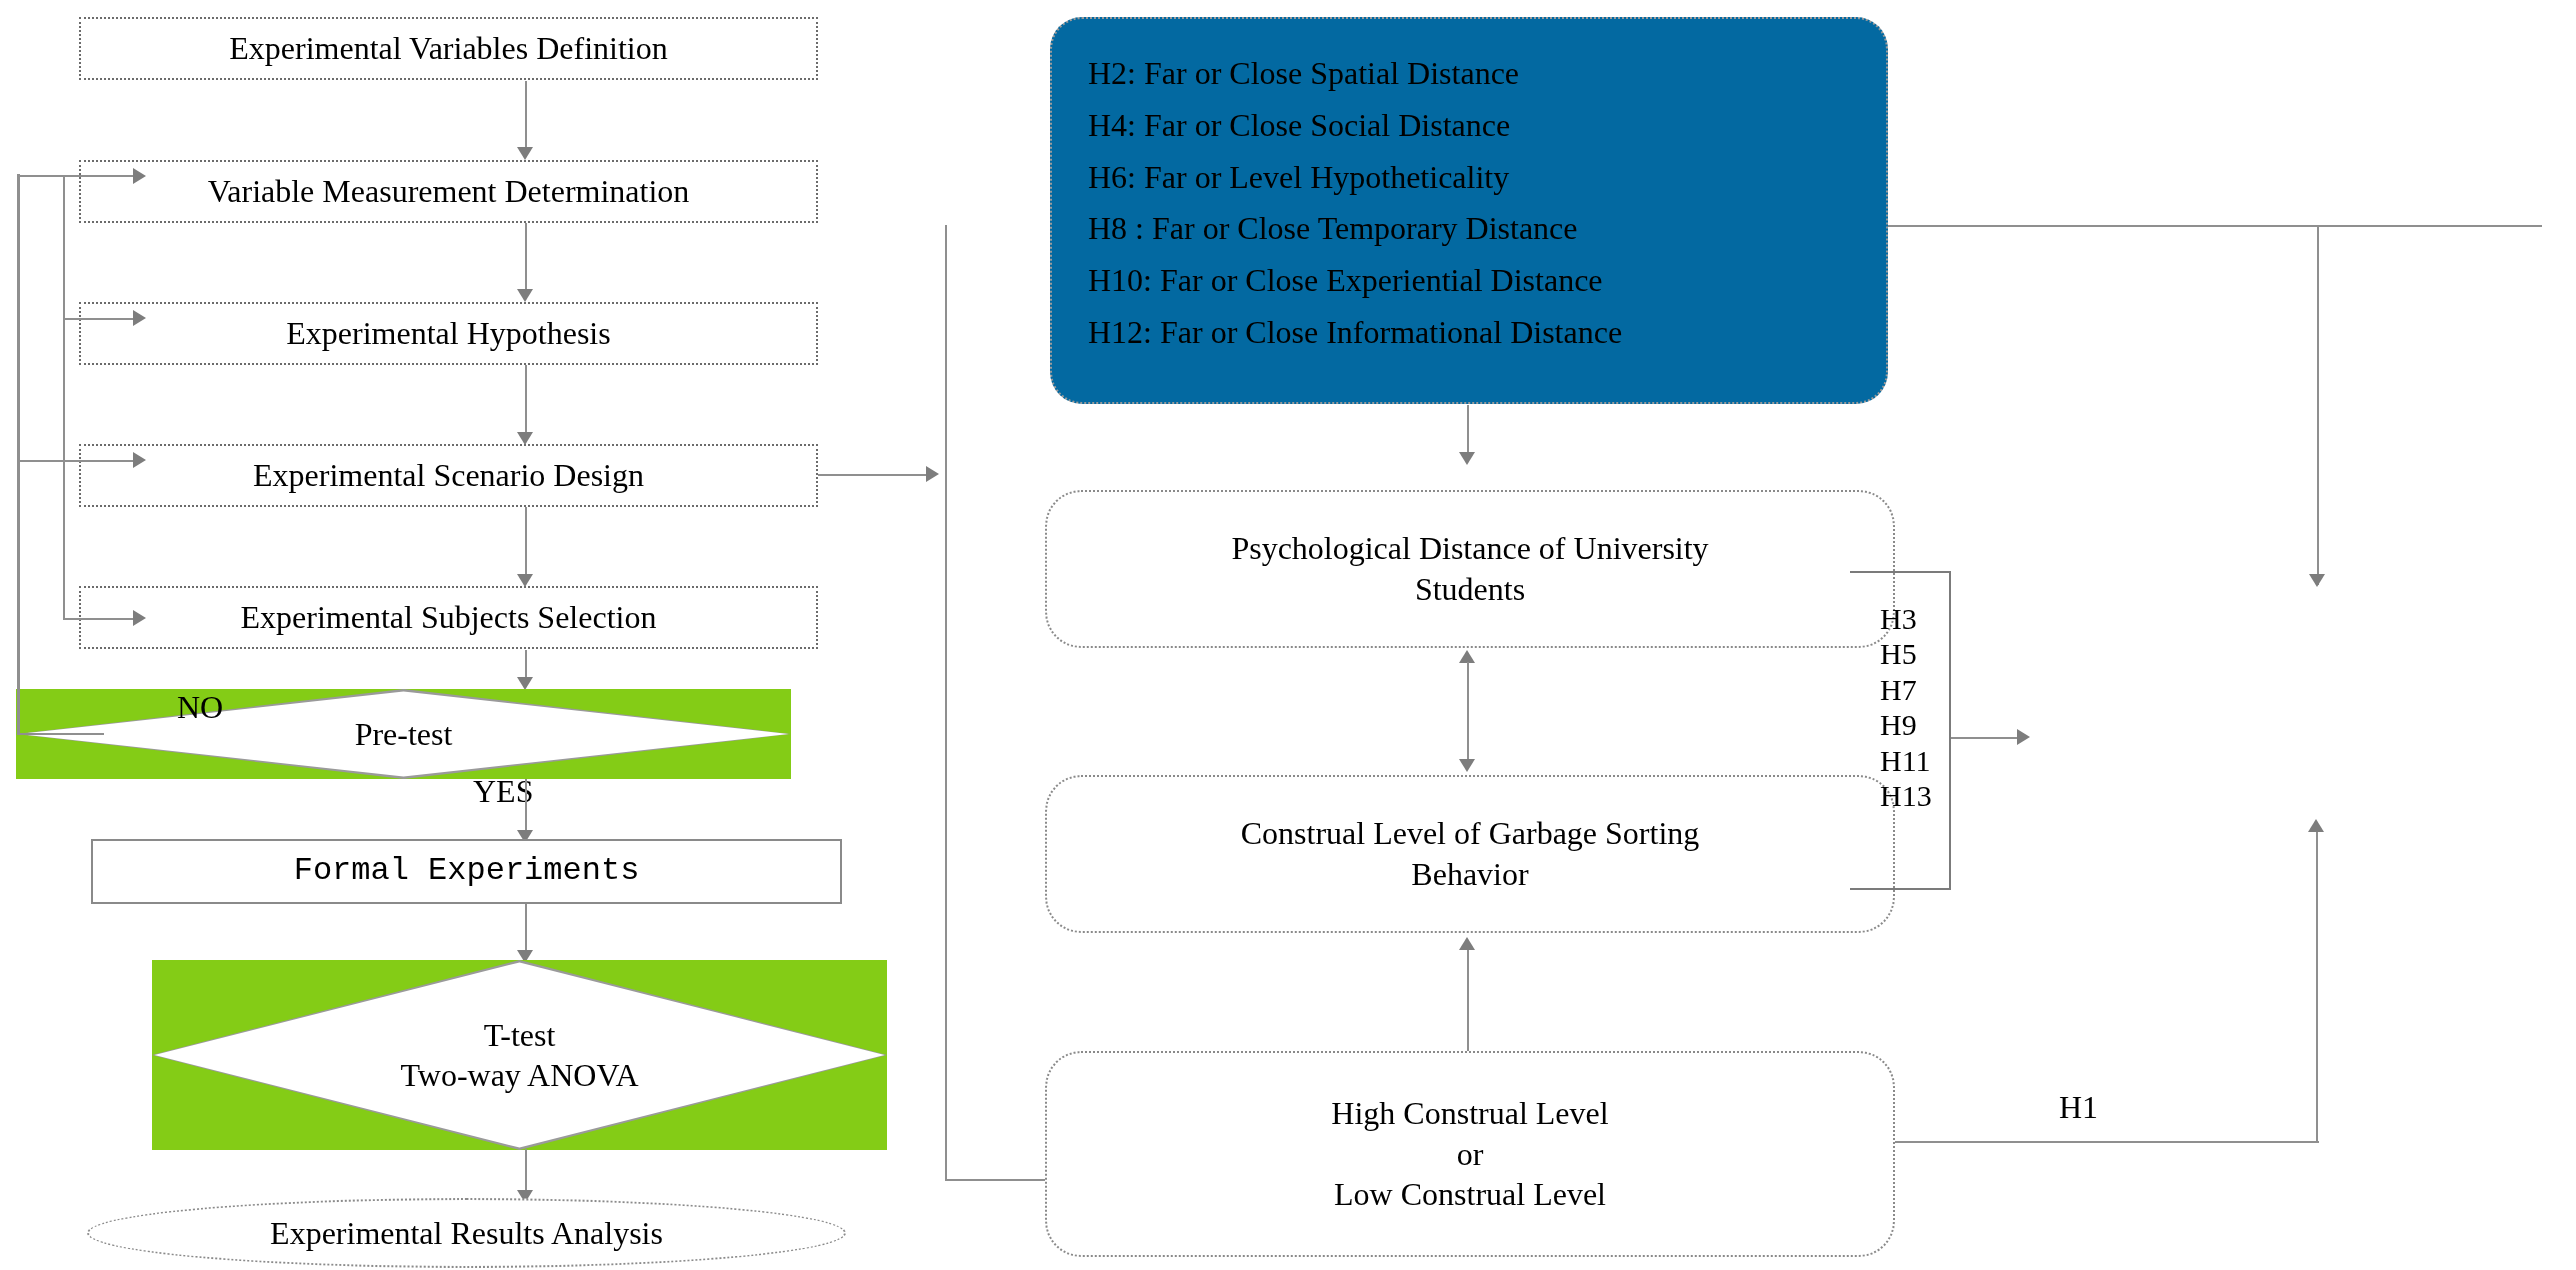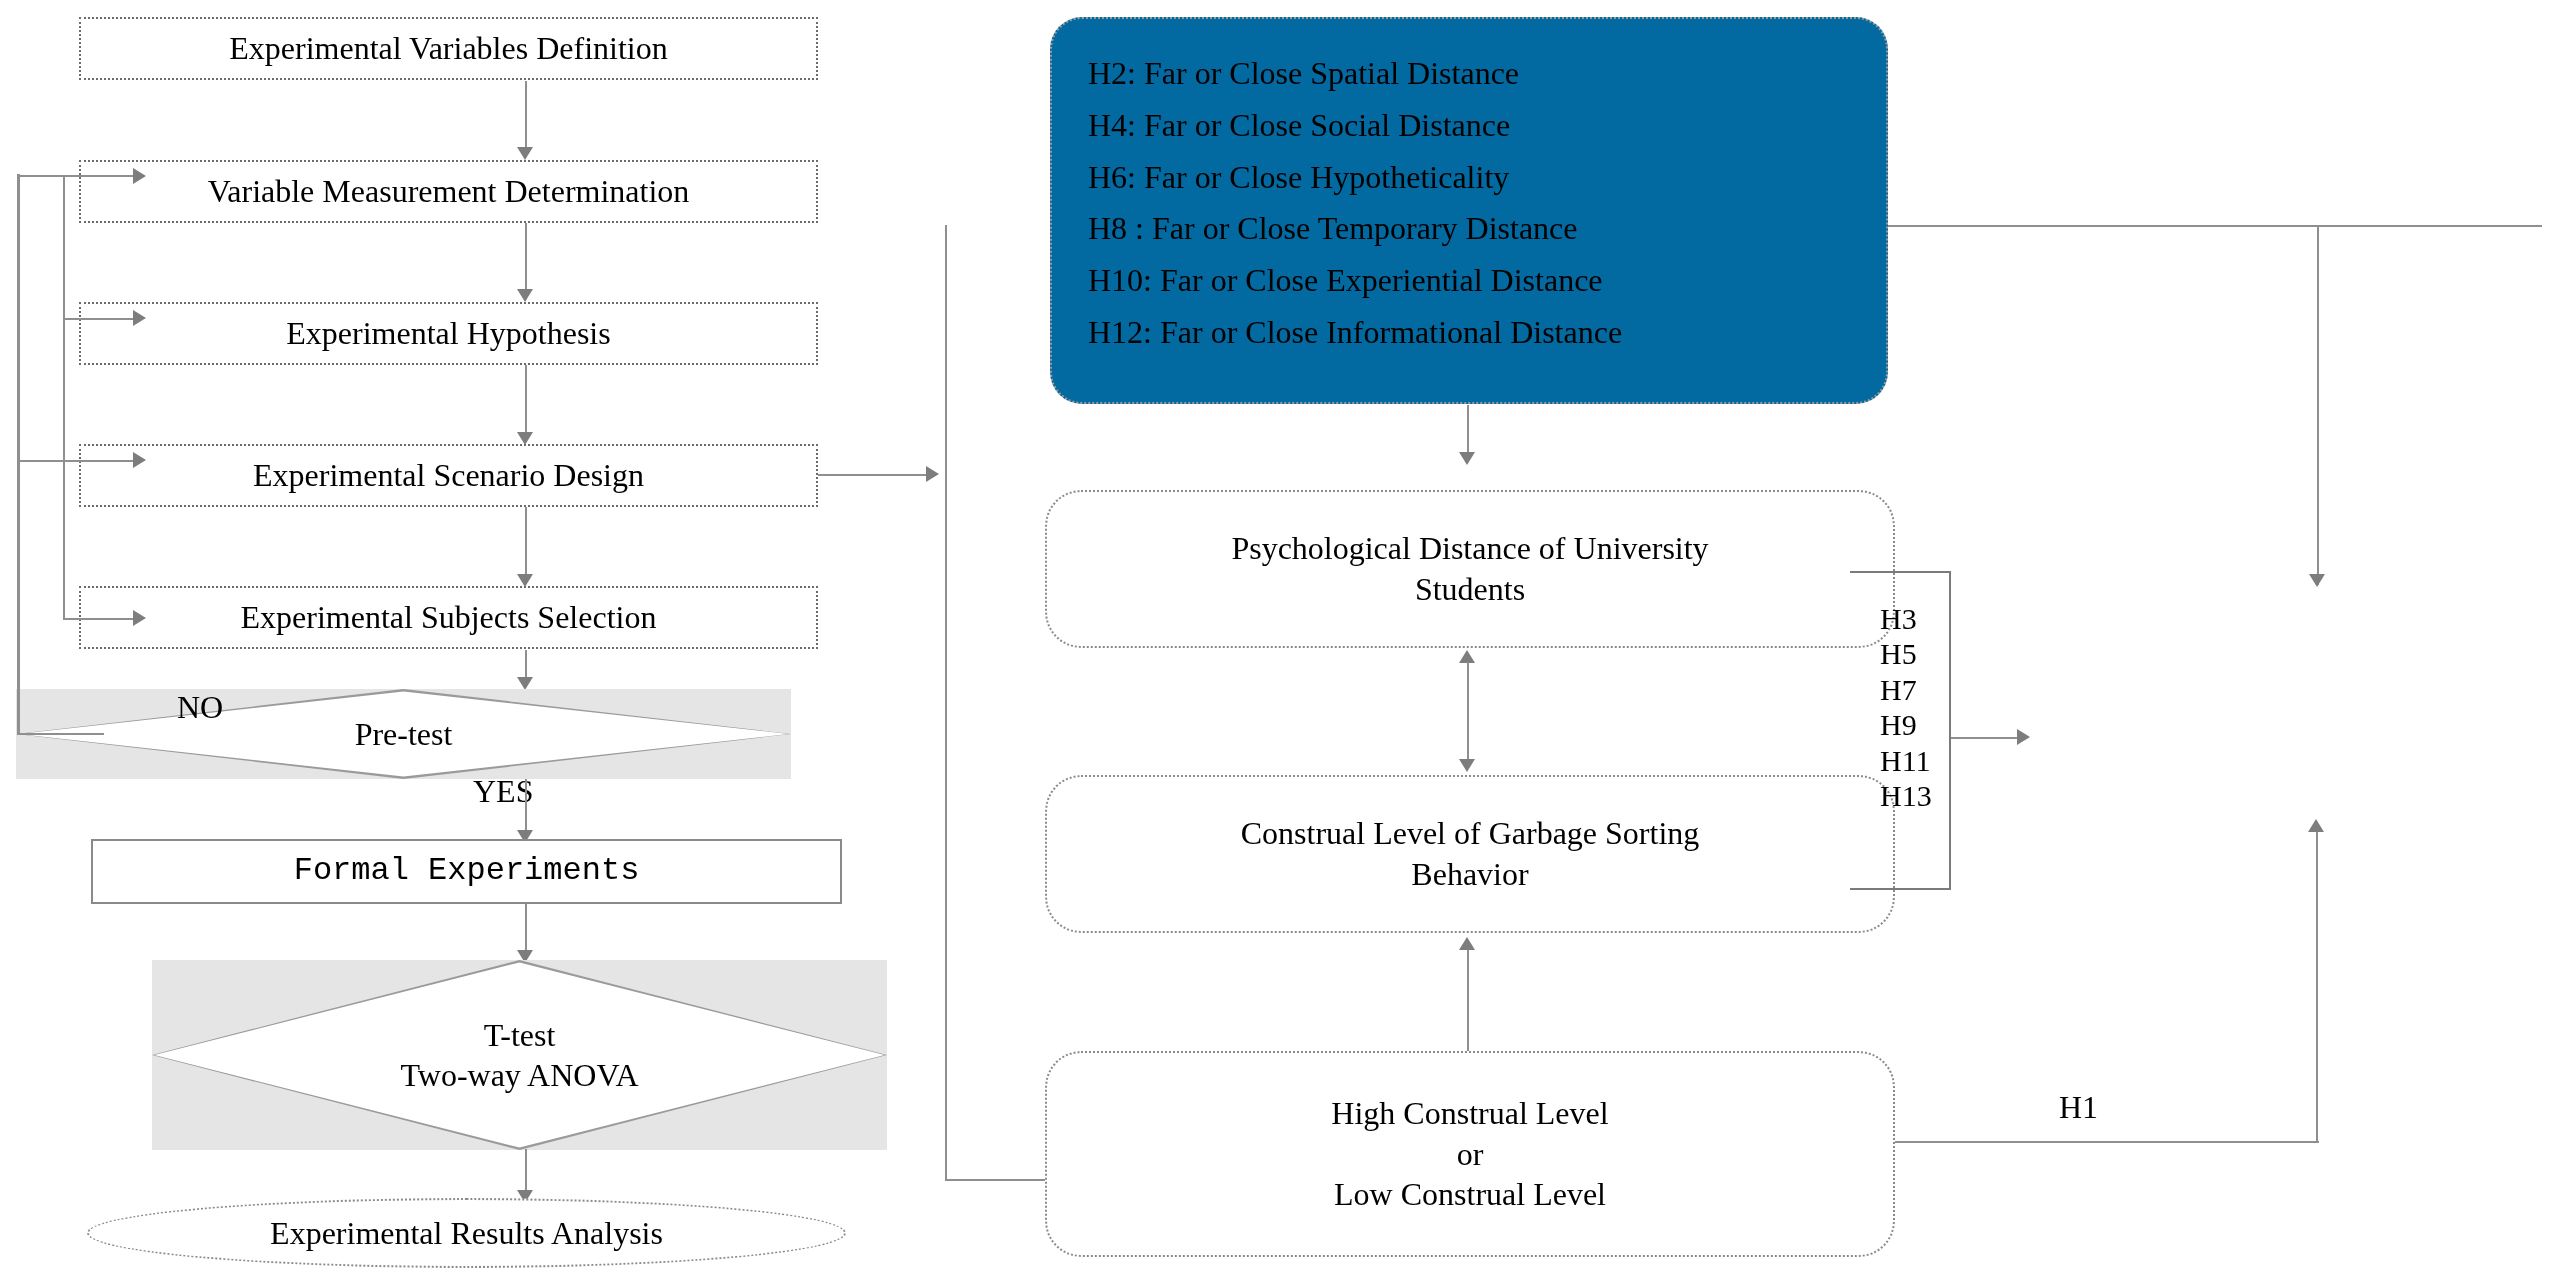--- a/index.html
+++ b/index.html
@@ -11,21 +11,21 @@
   .node{position:absolute;box-sizing:border-box;display:flex;align-items:center;
         justify-content:center;text-align:center;background:#fff;}
   .node .lbl{display:block;line-height:1.28;white-space:pre-line;}
 
   .box-dotted{border:2.4px dotted #6b6b6b;}
   .box-solid{border:2.4px solid #8a8a8a;}
   .box-rounded-lg{border:2.4px dotted #8a8a8a;border-radius:36px;}
   .oval{border:2.4px dotted #8a8a8a;border-radius:50%/50%;}
 
   
-  .diamond{position:absolute;background:#e5e5e5;}
+  .diamond{position:absolute;background:#84cc16;}
   .diamond .dshape{position:absolute;inset:0;
       background:#9a9a9a;
       clip-path:polygon(50% 0,100% 50%,50% 100%,0 50%);}
   .diamond .dinner{position:absolute;left:2.4px;right:2.4px;top:2.4px;bottom:2.4px;
       background:#fff;clip-path:polygon(50% 0,100% 50%,50% 100%,0 50%);}
   .diamond .dtext{position:absolute;inset:0;display:flex;align-items:center;
       justify-content:center;text-align:center;line-height:1.25;white-space:pre-line;}
 
   
   .ln{position:absolute;background:#8f8f8f;}
@@ -141,21 +141,21 @@
   <div class="ln h" style="left:818px;top:474px;width:111px;"></div>
   <div class="ah right" style="left:926px;top:466px;"></div>
 
   <div class="ln v" style="left:945px;top:225px;height:956px;"></div>
   <div class="ln h" style="left:945px;top:1179px;width:115px;"></div>
 
   <div class="hyp-list" style="left:1050px;top:17.4px;width:838px;height:387px;">
     <ul>
       <li style="font-size:32px;">H2: Far or Close Spatial Distance</li>
       <li style="font-size:32px;">H4: Far or Close Social Distance</li>
-      <li style="font-size:32px;">H6: Far or Close Hypotheticality</li>
+      <li style="font-size:32px;">H6: Far or Level Hypotheticality</li>
       <li style="font-size:32px;">H8 : Far or Close Temporary Distance</li>
       <li style="font-size:32px;">H10: Far or Close Experiential Distance</li>
       <li style="font-size:32px;">H12: Far or Close Informational Distance</li>
     </ul>
   </div>
 
   <div class="ln v" style="left:1467px;top:405px;height:52px;"></div>
   <div class="ah down" style="left:1459px;top:452px;"></div>
 
   <div class="ln h" style="left:1888px;top:225px;width:810px;max-width:810px;"></div>

